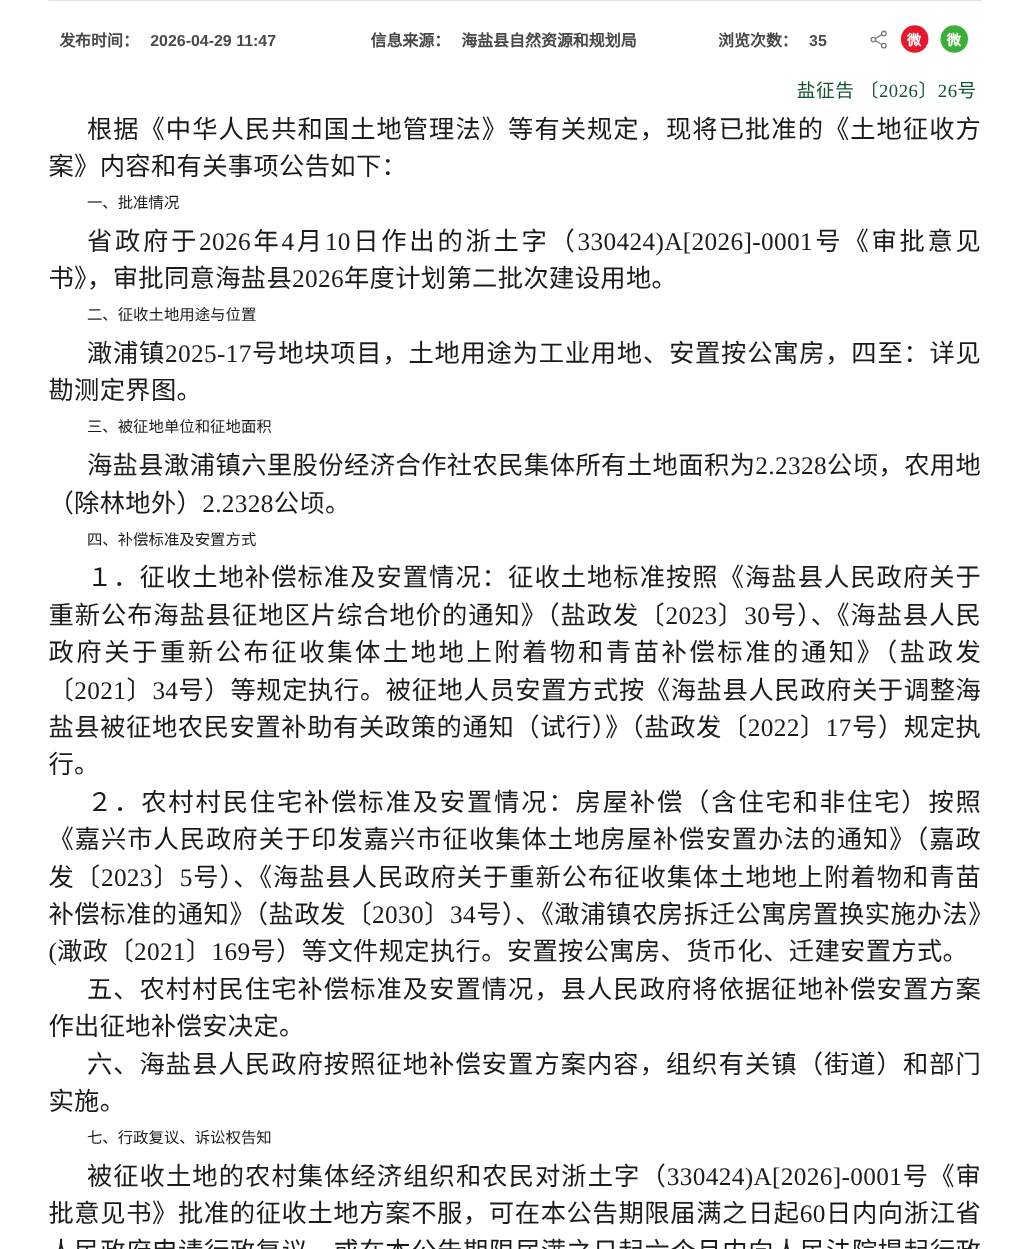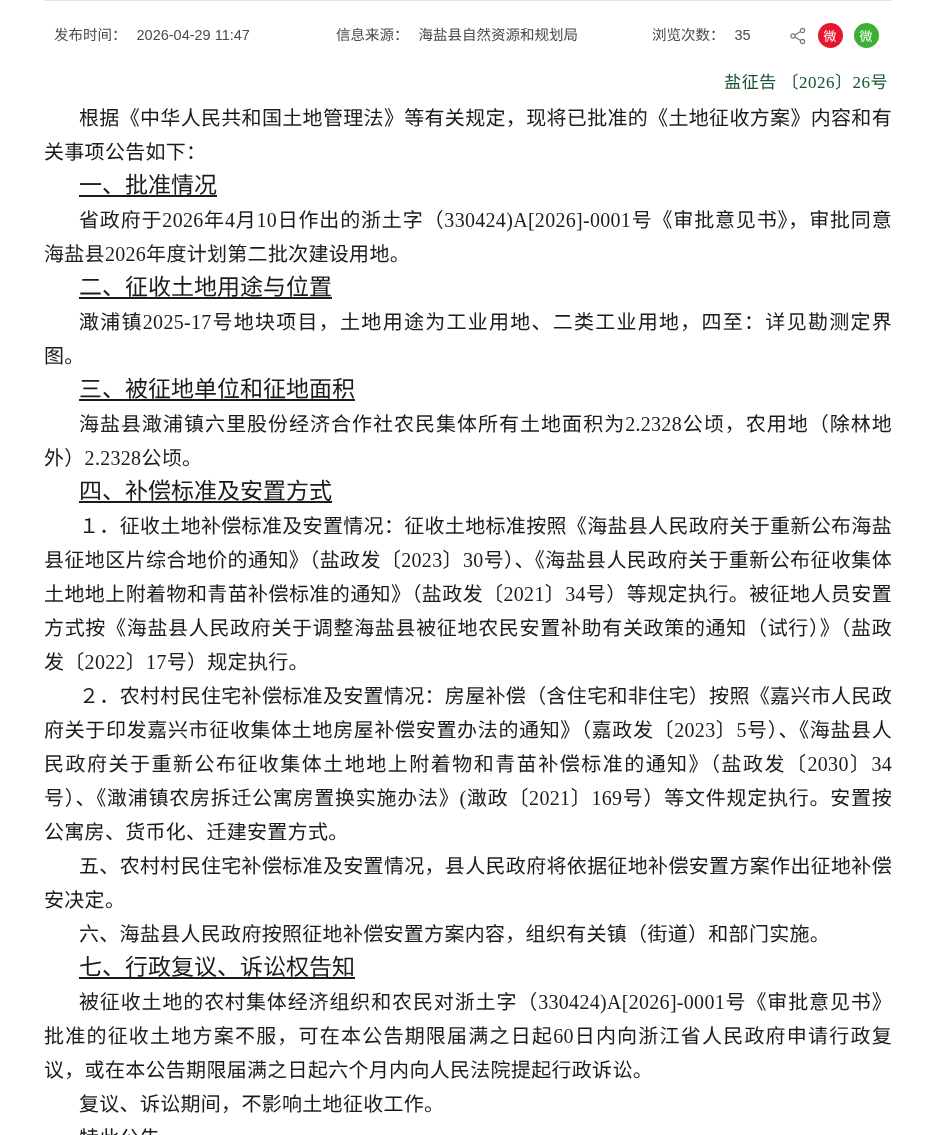--- a/index.html
+++ b/index.html
@@ -33,25 +33,26 @@
     padding: 18px 0 22px 0;
     margin: 0;
   }
   .rule {
     border-top: 1px solid #e2e2e2;
     margin: 0 0 0 0;
   }
   
   .meta-bar {
     display: flex;
-    align-items: flex-start;
+    align-items: center;
     font-size: 14.5px;
     color: #4a4a4a;
     font-family: "Liberation Sans", "DejaVu Sans", sans-serif;
     padding: 22px 4px 20px 10px;
+    font-weight: bold;
   }
   .meta-item {
     white-space: nowrap;
   }
   .meta-label { color: #4a4a4a; }
   .meta-value { color: #4a4a4a; margin-left: 10px; }
   .meta-gap-1 { width: 86px; }
   .meta-gap-2 { width: 74px; }
   .meta-icons {
     display: flex;
@@ -78,35 +79,34 @@
   .icon-wechat { background: #3cb034; }
   
   .doc-no {
     text-align: right;
     font-size: 17px;
     padding: 0 4px 8px 0;
     color: #14532d;
     letter-spacing: 0.5px;
   }
   .para {
-    font-size: 20px;
+    font-size: 23px;
     line-height: 34px;
     color: #1b1b1b;
     margin: 0;
     letter-spacing: 0.3px;
     text-align: justify;
   }
   .indent2 { text-indent: 35px; }
   .heading {
     text-indent: 35px;
-    font-size: 23px;
+    font-size: 14px;
     line-height: 34px;
     color: #1b1b1b;
     margin: 0;
-    text-decoration: underline;
   }
   .contact {
     font-size: 17.5px;
     line-height: 34px;
     color: #1b1b1b;
     margin: 0;
     text-indent: 0px;
     padding-left: 2px;
   }
 </style>
@@ -147,21 +147,21 @@
       </span>
     </span>
   </div>
 
   <div class="doc-no">盐征告 〔2026〕26号</div>
 
   <p class="para indent2">根据《中华人民共和国土地管理法》等有关规定，现将已批准的《土地征收方案》内容和有关事项公告如下：</p>
   <p class="heading">一、批准情况</p>
   <p class="para indent2">省政府于2026年4月10日作出的浙土字（330424)A[2026]-0001号《审批意见书》，审批同意海盐县2026年度计划第二批次建设用地。</p>
   <p class="heading">二、征收土地用途与位置</p>
-  <p class="para indent2">澉浦镇2025-17号地块项目，土地用途为工业用地、二类工业用地，四至：详见勘测定界图。</p>
+  <p class="para indent2">澉浦镇2025-17号地块项目，土地用途为工业用地、安置按公寓房，四至：详见勘测定界图。</p>
   <p class="heading">三、被征地单位和征地面积</p>
   <p class="para indent2">海盐县澉浦镇六里股份经济合作社农民集体所有土地面积为2.2328公顷，农用地（除林地外）2.2328公顷。</p>
   <p class="heading">四、补偿标准及安置方式</p>
   <p class="para indent2">１．征收土地补偿标准及安置情况：征收土地标准按照《海盐县人民政府关于重新公布海盐县征地区片综合地价的通知》（盐政发〔2023〕30号）、《海盐县人民政府关于重新公布征收集体土地地上附着物和青苗补偿标准的通知》（盐政发〔2021〕34号）等规定执行。被征地人员安置方式按《海盐县人民政府关于调整海盐县被征地农民安置补助有关政策的通知（试行）》（盐政发〔2022〕17号）规定执行。</p>
   <p class="para indent2">２．农村村民住宅补偿标准及安置情况：房屋补偿（含住宅和非住宅）按照《嘉兴市人民政府关于印发嘉兴市征收集体土地房屋补偿安置办法的通知》（嘉政发〔2023〕5号）、《海盐县人民政府关于重新公布征收集体土地地上附着物和青苗补偿标准的通知》（盐政发〔2030〕34号）、《澉浦镇农房拆迁公寓房置换实施办法》(澉政〔2021〕169号）等文件规定执行。安置按公寓房、货币化、迁建安置方式。</p>
   <p class="para indent2">五、农村村民住宅补偿标准及安置情况，县人民政府将依据征地补偿安置方案作出征地补偿安决定。</p>
   <p class="para indent2">六、海盐县人民政府按照征地补偿安置方案内容，组织有关镇（街道）和部门实施。</p>
   <p class="heading">七、行政复议、诉讼权告知</p>
   <p class="para indent2">被征收土地的农村集体经济组织和农民对浙土字（330424)A[2026]-0001号《审批意见书》批准的征收土地方案不服，可在本公告期限届满之日起60日内向浙江省人民政府申请行政复议，或在本公告期限届满之日起六个月内向人民法院提起行政诉讼。</p>
   <p class="para indent2">复议、诉讼期间，不影响土地征收工作。</p>

